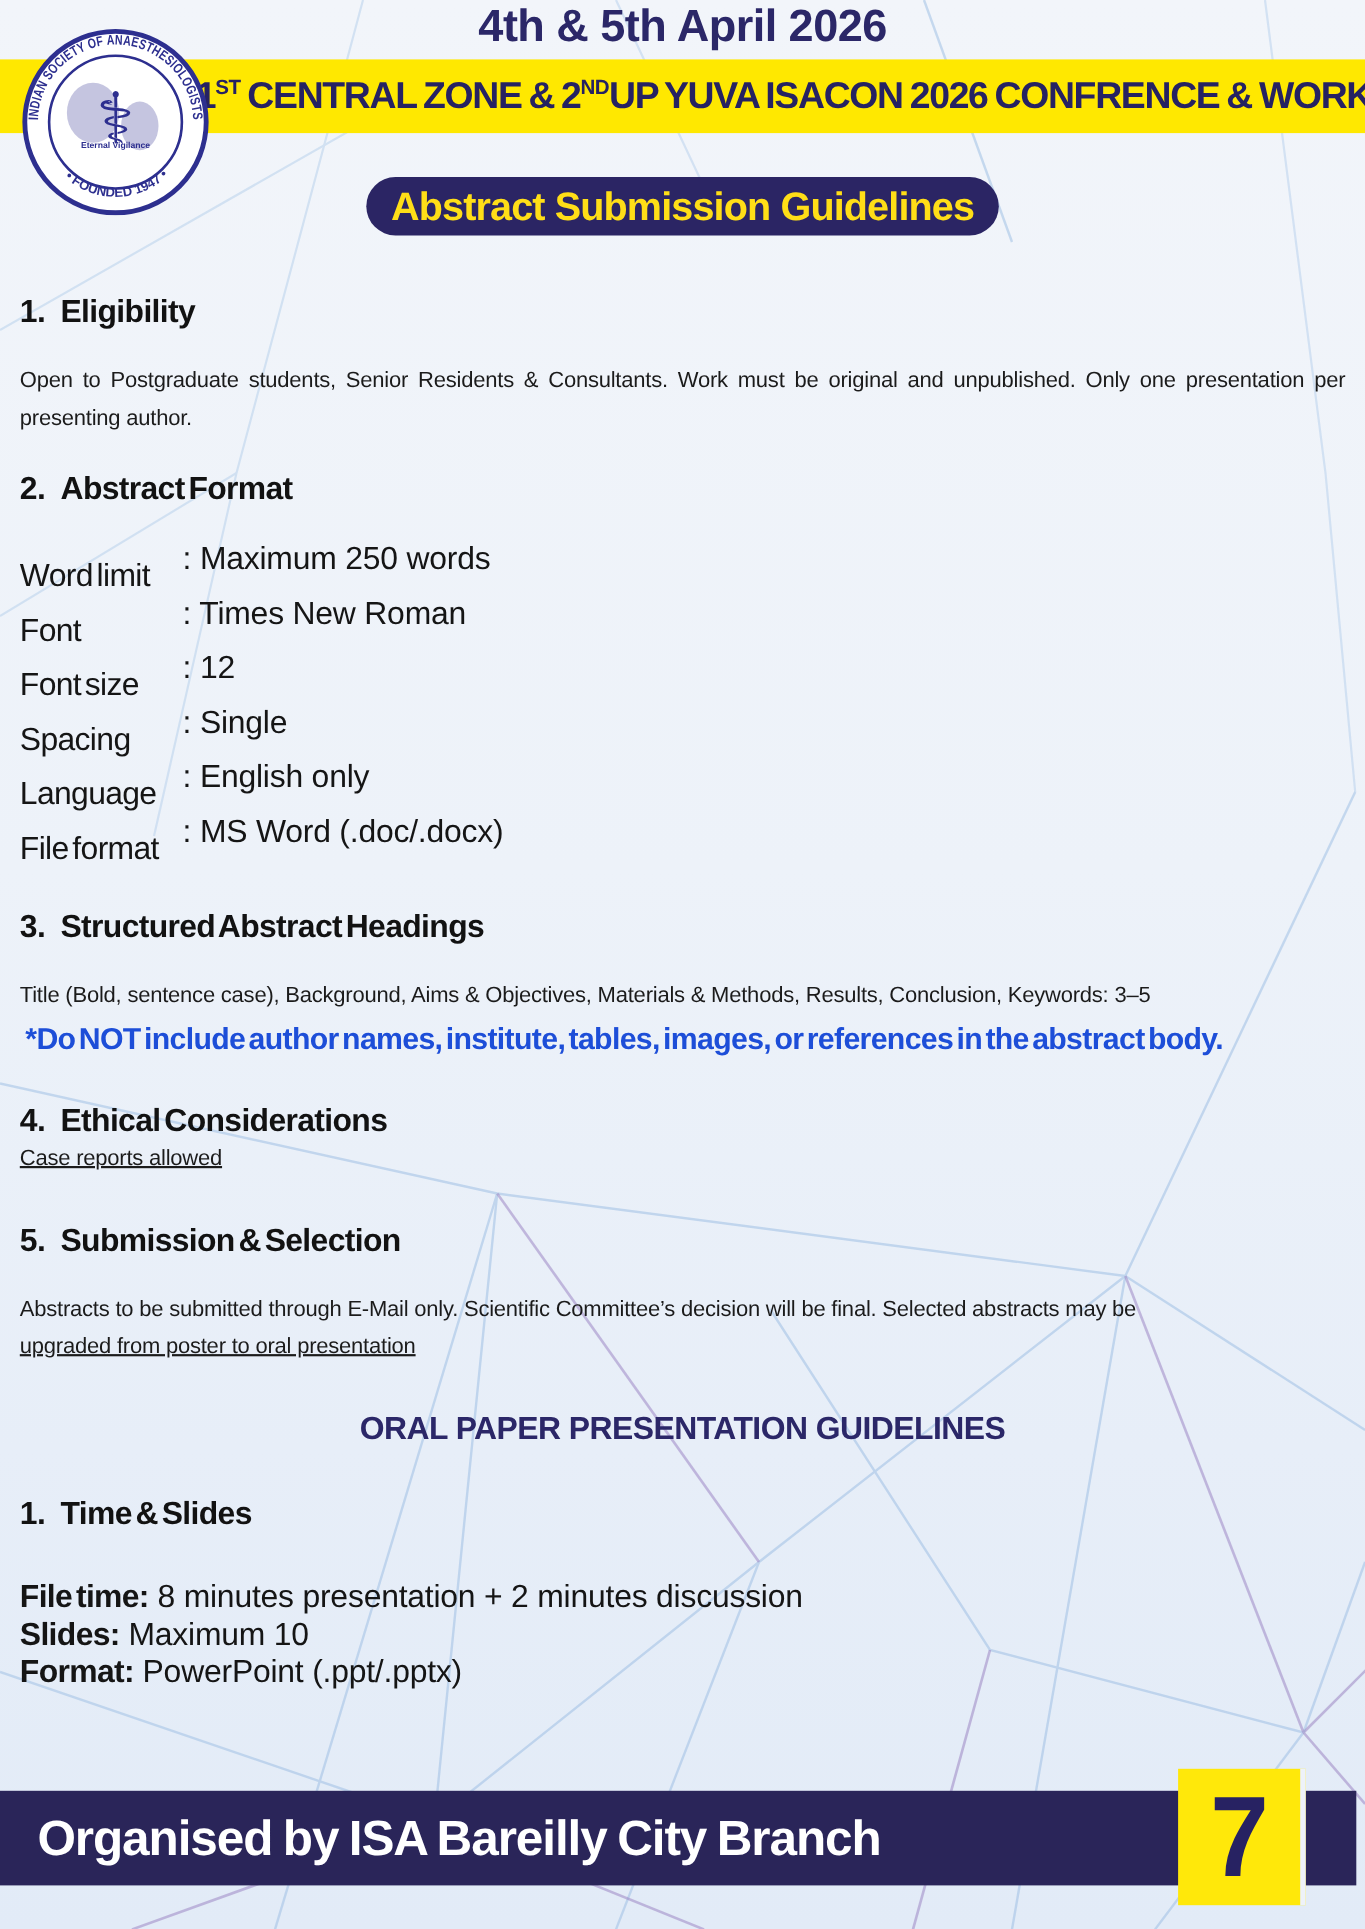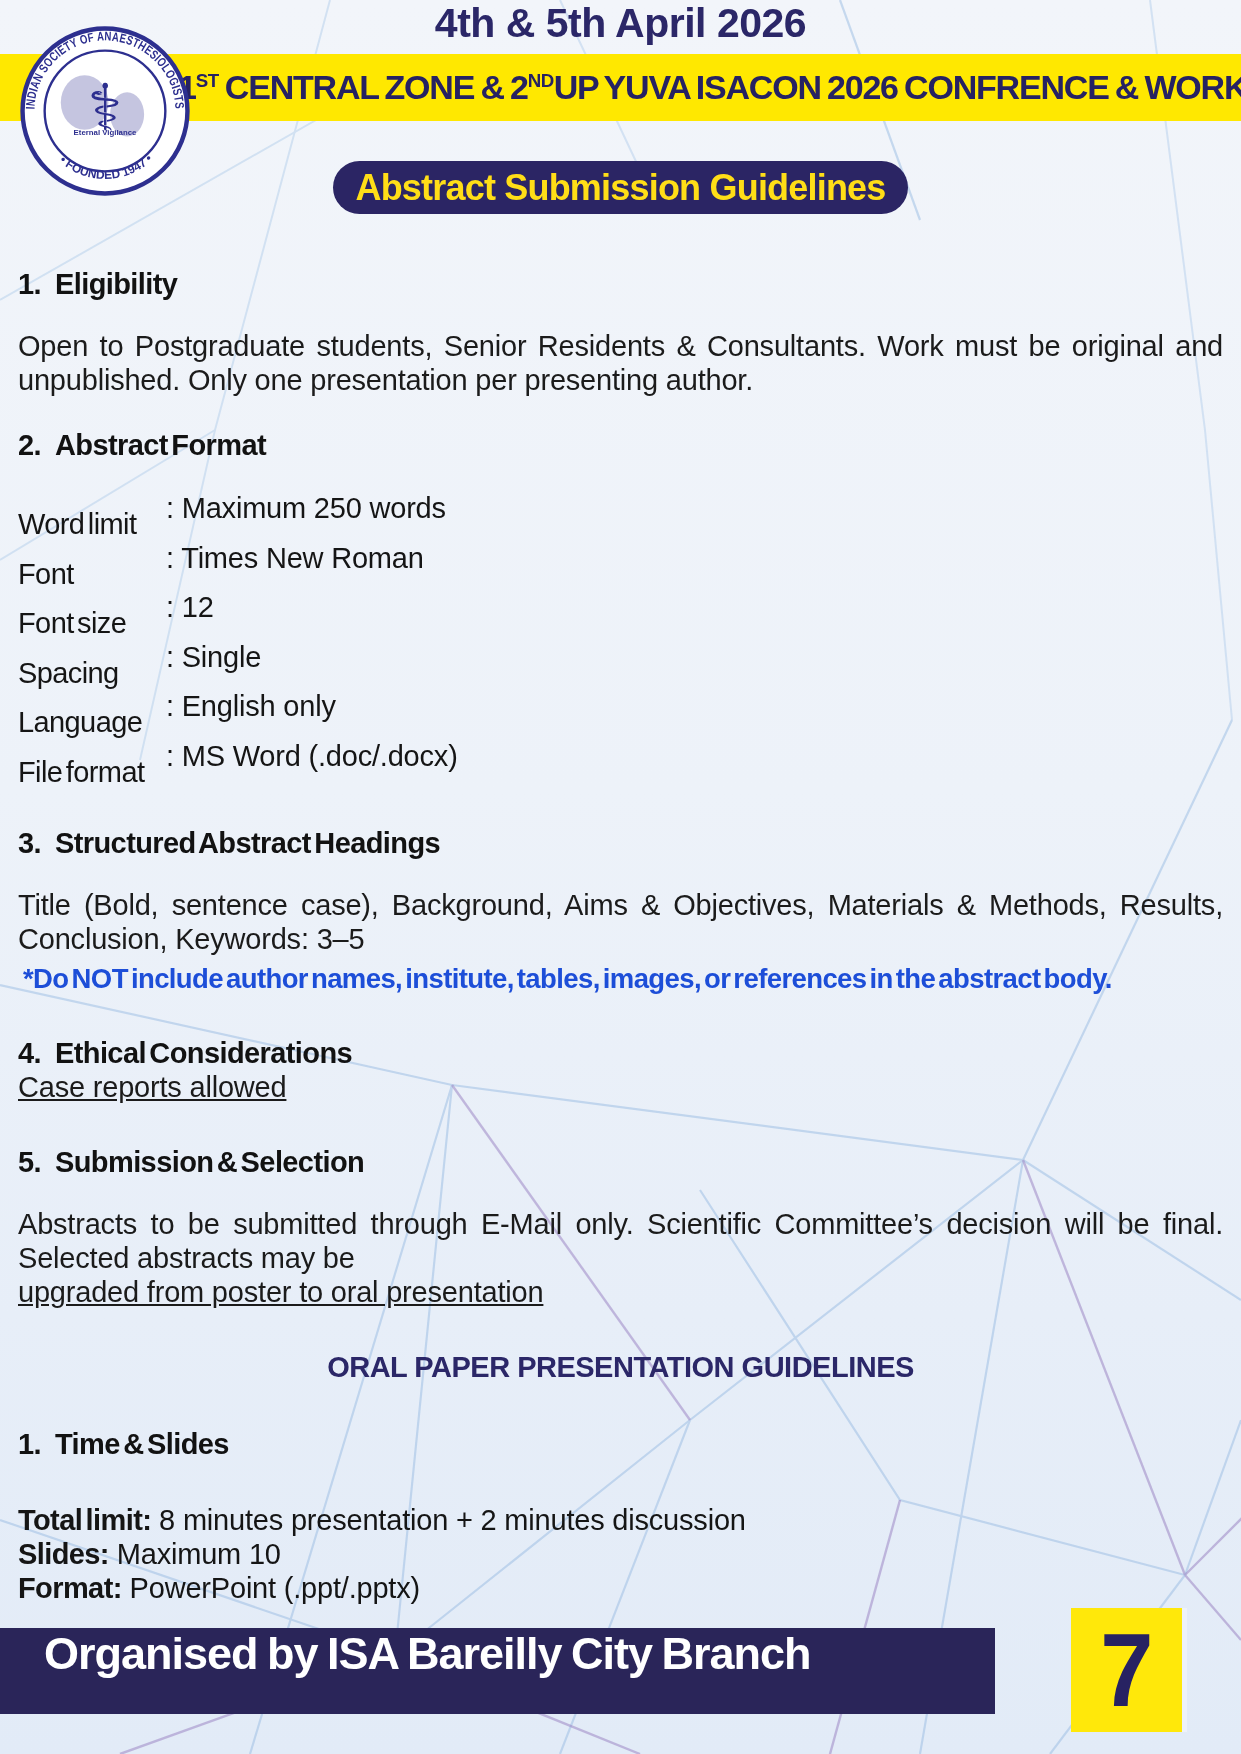--- a/index.html
+++ b/index.html
@@ -49,21 +49,21 @@
 
   
   .content { padding:0 18px; }
   .sec-h {
     display:flex; gap:14px;
     font-size:29px; font-weight:700; color:#121212;
     letter-spacing:-0.6px;
   }
   .sec-h .sec-title { word-spacing:-4px; }
   .body-p {
-    font-size:29px; line-height:34px; color:#1b1b1b;
+    font-size:20px; line-height:34px; color:#1b1b1b;
     text-align:justify; letter-spacing:-0.2px;
   }
   .body-p.no-justify { text-align:left;text-decoration:underline; }
   .kv-list { margin-top:30px; }
   .kv-row { display:flex; font-size:29px; line-height:33.5px; }
   .kv-label { width:148px; font-weight:400; letter-spacing:-0.6px; word-spacing:-4px; flex:0 0 148px;margin-top:16px; }
   .kv-value { letter-spacing:-0.2px; }
   .note-line {
     margin-top:6px; padding-left:5px;
     font-size:27.5px; line-height:33px; font-weight:700;
@@ -74,24 +74,24 @@
     font-size:29px; font-weight:700; color:#2b2768; letter-spacing:-0.5px;
   }
   .bold-kv { font-size:29px; line-height:34px; letter-spacing:-0.2px; }
   .bold-kv .bl { font-weight:700; letter-spacing:-0.6px; word-spacing:-4px; }
 
   .mt-54 { margin-top:54px; } .mt-44 { margin-top:44px; } .mt-42 { margin-top:42px; } .mt-38 { margin-top:38px; } .mt-32 { margin-top:32px; } .mt-28 { margin-top:28px; }
 
   
   .footer-bar {
     position:absolute; left:0; top:1628px;
-    width:995px; height:86px;
+    width:1233px; height:86px;
     background:#2a2559;
-    display:flex; 
-    padding-left:44px; z-index:2;
+    display:flex; align-items:center;
+    padding-left:34px; z-index:2;
   }
   .footer-text {
     color:#ffffff; font-size:45px; font-weight:700;
     letter-spacing:-1px; word-spacing:-2px;
   }
   .page-box {
     position:absolute; left:1071px; top:1608px;
     width:116px; height:124px;
     background:#ffe80a;
     border-right:5px solid #eef2f9;
@@ -235,21 +235,21 @@
 
     <div class="oral-title">ORAL PAPER PRESENTATION GUIDELINES</div>
 
     <div class="sec-h mt-44">
       <span>1.</span>
       <span class="sec-title">Time &amp; Slides</span>
     </div>
 
     <div class="mt-42">
       <div class="bold-kv">
-        <span class="bl">Total limit:</span><span> 8 minutes presentation + 2 minutes discussion</span>
+        <span class="bl">File time:</span><span> 8 minutes presentation + 2 minutes discussion</span>
       </div>
       <div class="bold-kv">
         <span class="bl">Slides:</span><span> Maximum 10</span>
       </div>
       <div class="bold-kv">
         <span class="bl">Format:</span><span> PowerPoint (.ppt/.pptx)</span>
       </div>
     </div>
 
   </div>

